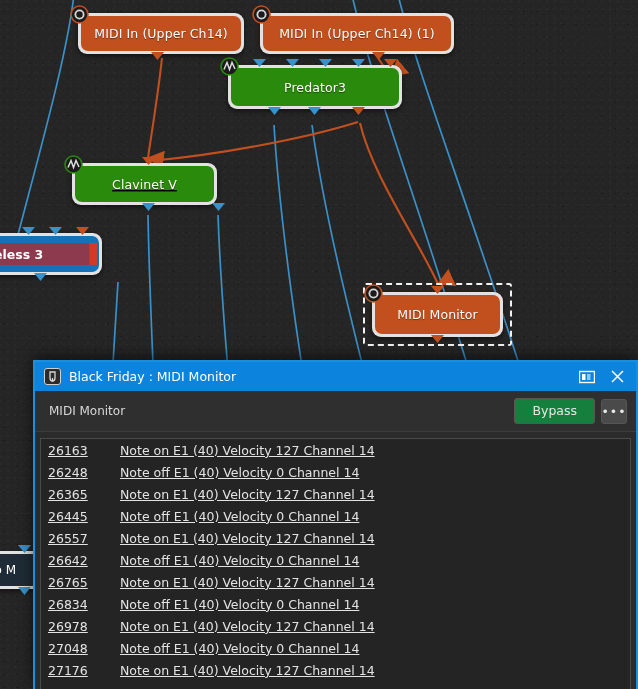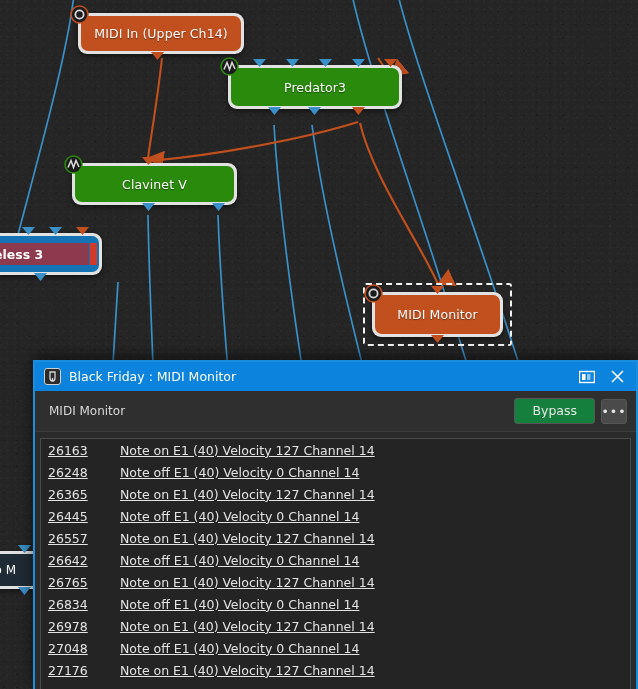--- a/index.html
+++ b/index.html
@@ -195,20 +195,33 @@
         <circle cx="9.5" cy="9.5" r="5" fill="#d6d6d6"></circle>
         <circle cx="9.5" cy="9.5" r="3.2" fill="#1b1b1b"></circle>
       </svg>
     </span>
     <div class="node-inner">MIDI In (Upper Ch14)</div>
     <svg class="port bottom" style="left:73px" viewBox="0 0 13 8">
         <path d="M0,0 L13,0 L6.5,8 Z" fill="#c2501f"></path>
       </svg>
   </div>
 
+  <div class="node n-midi" style="left:260px; top:13px; width:194px; height:41px;">
+    <span class="badge">
+      <svg width="19" height="19" viewBox="0 0 19 19">
+        <circle cx="9.5" cy="9.5" r="8.5" fill="#1b1b1b" stroke="#c2501f" stroke-width="1.6"></circle>
+        <circle cx="9.5" cy="9.5" r="5" fill="#d6d6d6"></circle>
+        <circle cx="9.5" cy="9.5" r="3.2" fill="#1b1b1b"></circle>
+      </svg>
+    </span>
+    <div class="node-inner">MIDI In (Upper Ch14) (1)</div>
+    <svg class="port bottom" style="left:112px" viewBox="0 0 13 8">
+        <path d="M0,0 L13,0 L6.5,8 Z" fill="#c2501f"></path>
+      </svg>
+  </div>
 
   <div class="node n-instr" style="left:228px; top:65px; width:174px; height:44px;">
     <span class="badge">
       <svg width="19" height="19" viewBox="0 0 19 19">
         <circle cx="9.5" cy="9.5" r="8.5" fill="#1b1b1b" stroke="#2a8a0b" stroke-width="1.6"></circle>
         <path d="M4,12.5 L7,5.5 L9.5,12.5 L12,5.5 L15,12" stroke="#dcdcdc" stroke-width="1.5" fill="none"></path>
       </svg>
     </span>
     <div class="node-inner">Predator3</div>
     <svg class="port top" style="left:25px" viewBox="0 0 13 8">
@@ -230,21 +243,21 @@
         <path d="M0,0 L13,0 L6.5,8 Z" fill="#3a90c8"></path>
       </svg>
     <svg class="port bottom" style="left:80px" viewBox="0 0 13 8">
         <path d="M0,0 L13,0 L6.5,8 Z" fill="#3a90c8"></path>
       </svg>
     <svg class="port bottom" style="left:124px" viewBox="0 0 13 8">
         <path d="M0,0 L13,0 L6.5,8 Z" fill="#c2501f"></path>
       </svg>
   </div>
 
-  <div class="node n-instr" style="left:72px; top:163px; width:165px; height:42px;">
+  <div class="node n-instr" style="left:72px; top:163px; width:145px; height:42px;text-decoration:underline;">
     <span class="badge">
       <svg width="19" height="19" viewBox="0 0 19 19">
         <circle cx="9.5" cy="9.5" r="8.5" fill="#1b1b1b" stroke="#2a8a0b" stroke-width="1.6"></circle>
         <path d="M4,12.5 L7,5.5 L9.5,12.5 L12,5.5 L15,12" stroke="#dcdcdc" stroke-width="1.5" fill="none"></path>
       </svg>
     </span>
     <div class="node-inner">Clavinet V</div>
     <svg class="port top" style="left:70px" viewBox="0 0 13 8">
         <path d="M0,0 L13,0 L6.5,8 Z" fill="#c2501f"></path>
       </svg>

